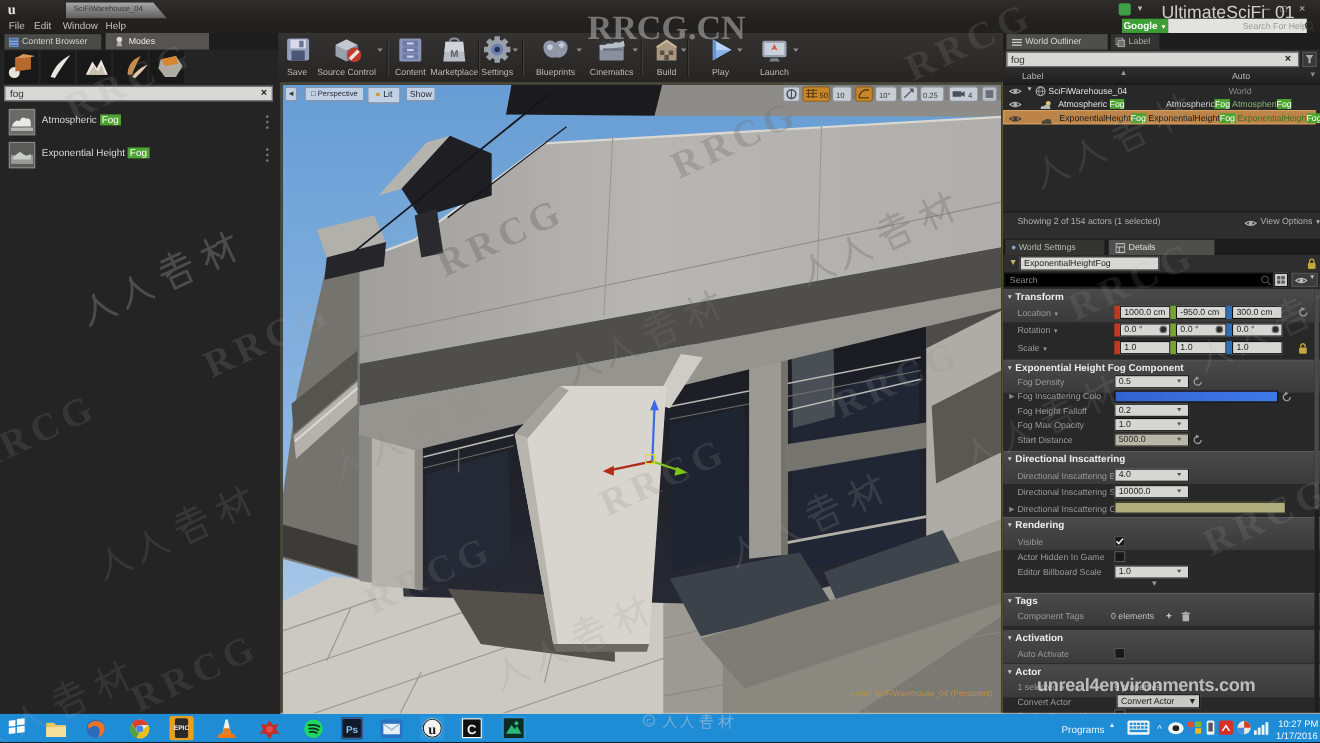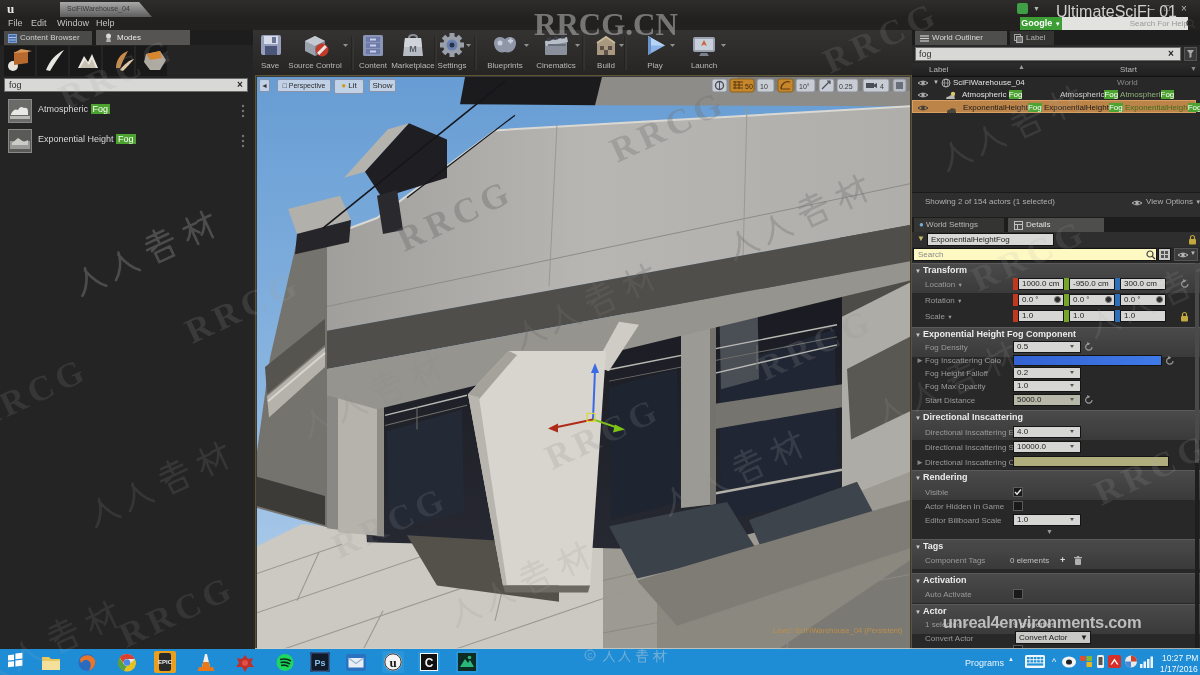--- a/index.html
+++ b/index.html
@@ -431,21 +431,21 @@
 <div class="abs tx" style="left:919px;top:49px;color:#333;font-size:9px;">fog</div>
 <div class="abs tx" style="left:1168px;top:48px;color:#222;font-size:10px;font-weight:bold;">×</div>
 <div class="abs" style="left:1184px;top:47px;width:13px;height:14px;background:#3a3a3a;border:1px solid #555;box-sizing:border-box;"></div>
 <svg class="abs" style="left:1187px;top:50px;" width="7" height="8">
       <path d="M0 0 L7 0 L4.5 3.5 L4.5 7 L2.5 8 L2.5 3.5 Z" fill="#aaa"></path>
     </svg>
 
 <div class="abs" style="left:912px;top:63px;width:288px;height:13px;background:linear-gradient(#2c2c2c,#1f1f1f);border-bottom:1px solid #111;"></div>
 <div class="abs tx" style="left:929px;top:65px;color:#b8b8b8;font-size:8px;">Label</div>
 <div class="abs tx" style="left:1018px;top:63px;color:#999;font-size:7px;">▲</div>
-<div class="abs tx" style="left:1120px;top:65px;color:#b8b8b8;font-size:8px;">Start</div>
+<div class="abs tx" style="left:1120px;top:65px;color:#b8b8b8;font-size:8px;">Auto</div>
 <div class="abs tx" style="left:1190px;top:65px;color:#888;font-size:7px;">▼</div>
 
 <svg class="abs" style="left:917px;top:79px;" width="12" height="8">
       <path d="M1 4 Q6 0.2 11 4 Q6 7.8 1 4 Z" fill="none" stroke="#b0b0b0" stroke-width="1"></path>
       <circle cx="6" cy="4" r="1.7" fill="#b0b0b0"></circle>
     </svg>
 <div class="abs tx" style="left:933px;top:79px;color:#bbb;font-size:6px;">▼</div>
 <svg class="abs" style="left:941px;top:78px;" width="10" height="10">
       <circle cx="5" cy="5" r="4" fill="none" stroke="#b0b0b0"></circle>
       <ellipse cx="5" cy="5" rx="1.8" ry="4" fill="none" stroke="#b0b0b0" stroke-width="0.7"></ellipse>
@@ -496,21 +496,21 @@
 <div class="abs tx" style="left:1026px;top:220px;color:#e0e0e0;font-size:8px;">Details</div>
 
 <div class="abs" style="left:912px;top:232px;width:288px;height:15px;background:#2e2e2e;"></div>
 <div class="abs tx" style="left:917px;top:234px;color:#c8b86a;font-size:8px;">▼</div>
 <div class="abs" style="left:927px;top:233px;width:127px;height:13px;background:#d8d8d6;border:1px solid #141414;box-sizing:border-box;color:#1e1e1e;font-size:8px;line-height:11px;padding-left:3px;">ExponentialHeightFog</div>
 <svg class="abs" style="left:1188px;top:234px;" width="9" height="11">
       <path d="M2.5 5 L2.5 3.5 A2 2 0 0 1 6.5 3.5 L6.5 5" fill="none" stroke="#c2a83e" stroke-width="1.2"></path>
       <rect x="1" y="5" width="7" height="5.5" rx="1" fill="#c2a83e"></rect>
     </svg>
 
-<div class="abs" style="left:913px;top:248px;width:244px;height:13px;background:#fef9c3;border:1px solid #141414;box-sizing:border-box;color:#8a8a8a;font-size:8px;line-height:11px;padding-left:4px;">Search</div>
+<div class="abs" style="left:913px;top:248px;width:244px;height:13px;background:#000000;border:1px solid #141414;box-sizing:border-box;color:#8a8a8a;font-size:8px;line-height:11px;padding-left:4px;">Search</div>
 <svg class="abs" style="left:1146px;top:250px;" width="10" height="10">
       <circle cx="4" cy="4" r="3" fill="none" stroke="#444" stroke-width="1.2"></circle>
       <line x1="6.2" y1="6.2" x2="9" y2="9" stroke="#444" stroke-width="1.3"></line>
     </svg>
 <div class="abs" style="left:1158px;top:248px;width:13px;height:13px;background:#c8c8c6;border:1px solid #141414;box-sizing:border-box;"></div>
 <svg class="abs" style="left:1161px;top:251px;" width="7" height="7">
       <g fill="#555">
         <rect x="0" y="0" width="3" height="3"></rect>
         <rect x="4" y="0" width="3" height="3"></rect>
         <rect x="0" y="4" width="3" height="3"></rect>

